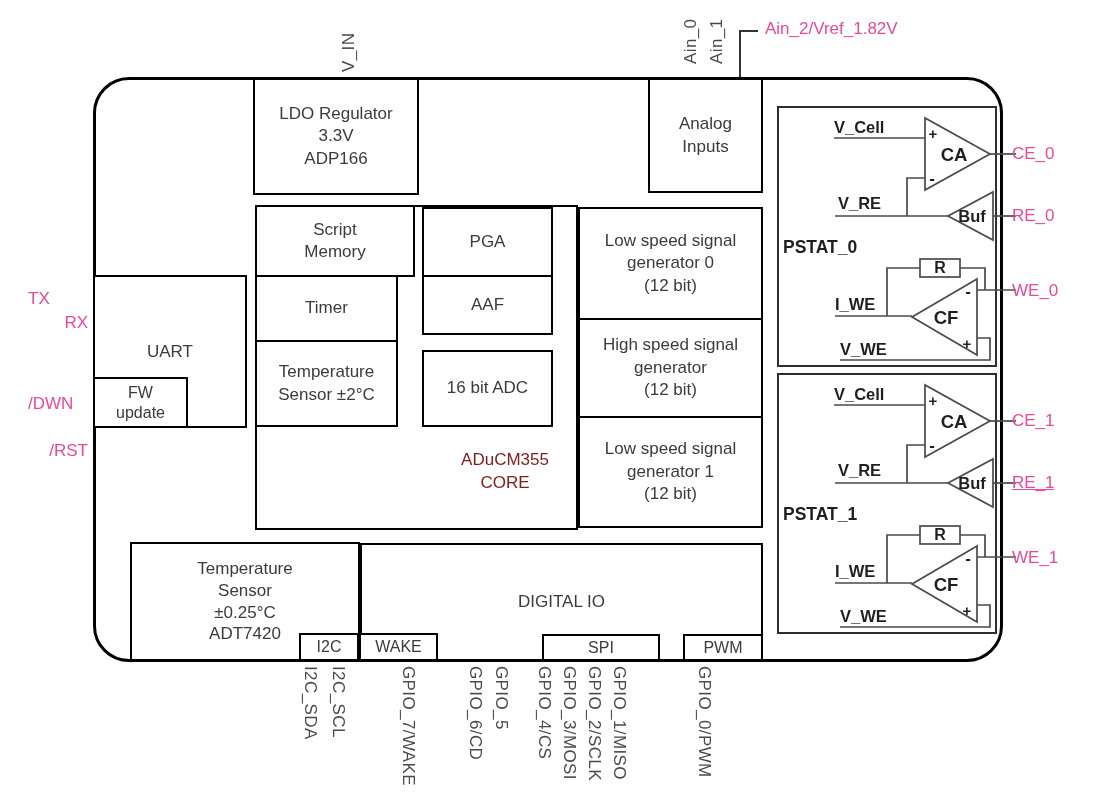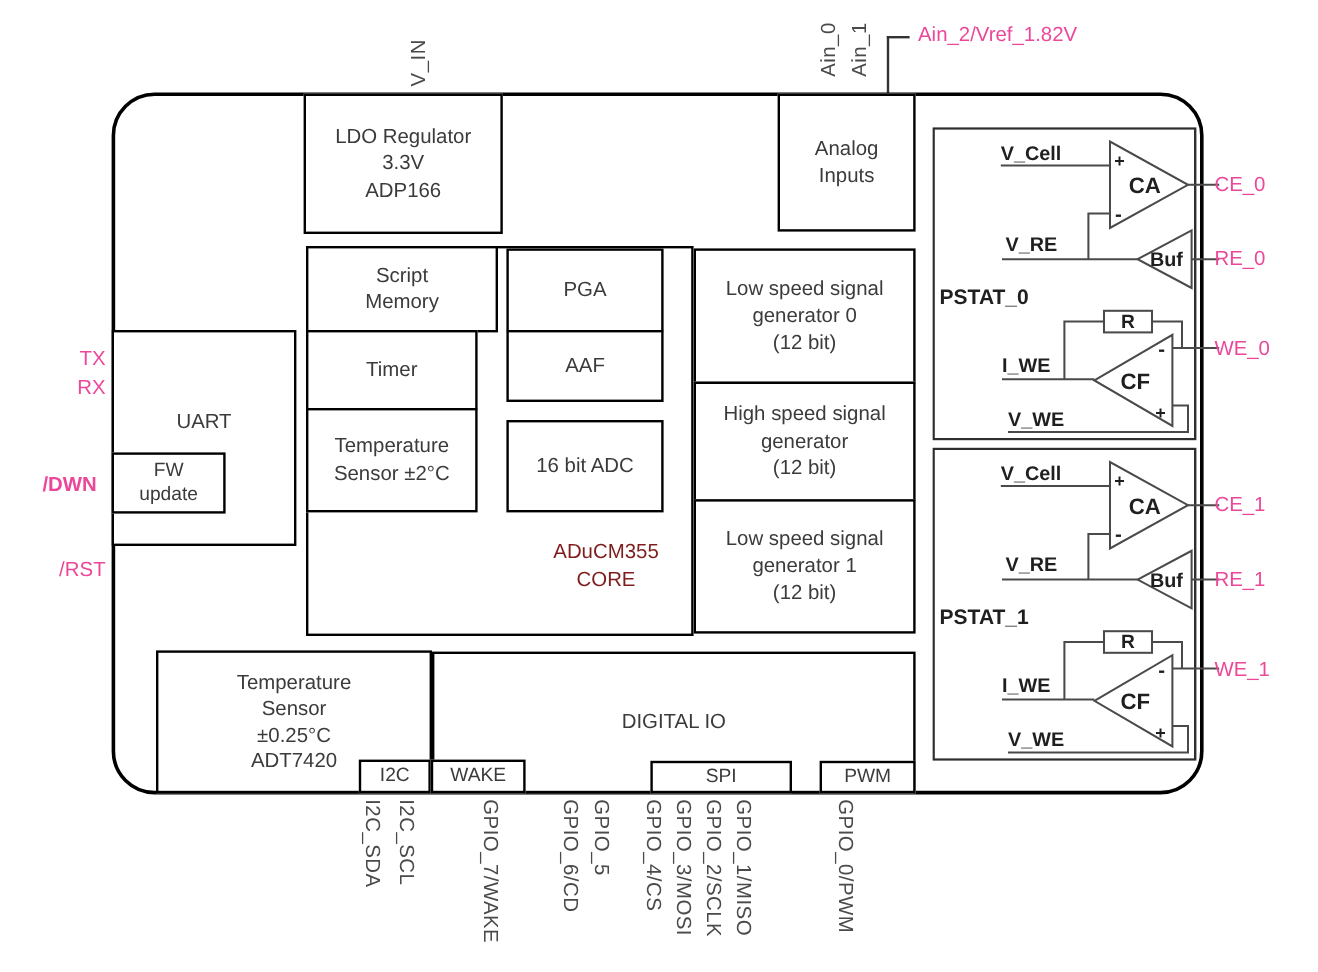--- a/index.html
+++ b/index.html
@@ -28,24 +28,24 @@
 
 <div id="stage">
 
   <div class="vup" style="left:339px;top:18px;height:54px;">V_IN</div>
   <div class="vup" style="left:681px;top:8px;height:56px;">Ain_0</div>
   <div class="vup" style="left:707px;top:8px;height:56px;">Ain_1</div>
   <div class="lbl" style="left:765px;top:19px;">Ain_2/Vref_1.82V</div>
   <div class="conn" style="left:739px;top:30px;width:2px;height:49px;"></div>
   <div class="conn" style="left:739px;top:30px;width:19px;height:2px;"></div>
 
-  <div class="lbl" style="left:28px;top:289px;width:60px;text-align:right;">TX</div>
+  <div class="lbl" style="left:28px;top:289px;width:60px;">TX</div>
   <div class="lbl" style="left:28px;top:313px;width:60px;text-align:right;">RX</div>
-  <div class="lbl" style="left:28px;top:394px;width:60px;text-align:center;font-weight:bold;">/DWN</div>
-  <div class="lbl" style="left:28px;top:441px;width:60px;text-align:right;margin-top:24px;">/RST</div>
+  <div class="lbl" style="left:28px;top:394px;width:60px;text-align:left;">/DWN</div>
+  <div class="lbl" style="left:28px;top:441px;width:60px;text-align:right;">/RST</div>
 
   <div class="chip"></div>
 
   <div class="box" style="left:253px;top:78px;width:166px;height:117px;">
     <div class="bl">
         <span>LDO Regulator</span>
         <span>3.3V</span>
         <span>ADP166</span>
       </div>
   </div>
@@ -107,21 +107,21 @@
       </div>
   </div>
   <div class="box" style="left:578px;top:416px;width:185px;height:112px;">
     <div class="bl">
         <span>Low speed signal</span>
         <span>generator 1</span>
         <span>(12 bit)</span>
       </div>
   </div>
 
-  <div class="box" style="left:93px;top:275px;width:154px;height:180px;">
+  <div class="box" style="left:93px;top:275px;width:154px;height:153px;">
     <div class="bl" style="justify-content:flex-start;padding-top:64px;">
         <span>UART</span>
       </div>
   </div>
   <div class="box" style="left:93px;top:377px;width:95px;height:51px;">
     <div class="bl" style="font-size:16px;line-height:1.25;">
         <span>FW</span>
         <span>update</span>
       </div>
   </div>
@@ -219,21 +219,21 @@
     <text x="163" y="167" font-size="16" text-anchor="middle">R</text>
     <text x="191" y="191" font-size="17" text-anchor="middle">-</text>
     <text x="190" y="243" font-size="15" text-anchor="middle">+</text>
     <text x="169" y="218" font-size="18.5" text-anchor="middle">CF</text>
   </svg>
 
   <div class="lbl" style="left:1012px;top:144px;">CE_0</div>
   <div class="lbl" style="left:1012px;top:206px;">RE_0</div>
   <div class="lbl" style="left:1012px;top:281px;">WE_0</div>
   <div class="lbl" style="left:1012px;top:411px;">CE_1</div>
-  <div class="lbl" style="left:1012px;top:473px;">RE_1</div>
+  <div class="lbl" style="left:1012px;top:473px;text-decoration:underline;">RE_1</div>
   <div class="lbl" style="left:1012px;top:548px;">WE_1</div>
 
   <div class="vdown" style="left:300px;">I2C_SDA</div>
   <div class="vdown" style="left:328px;">I2C_SCL</div>
   <div class="vdown" style="left:398px;">GPIO_7/WAKE</div>
   <div class="vdown" style="left:465px;">GPIO_6/CD</div>
   <div class="vdown" style="left:491px;">GPIO_5</div>
   <div class="vdown" style="left:534px;">GPIO_4/CS</div>
   <div class="vdown" style="left:559px;">GPIO_3/MOSI</div>
   <div class="vdown" style="left:584px;">GPIO_2/SCLK</div>

